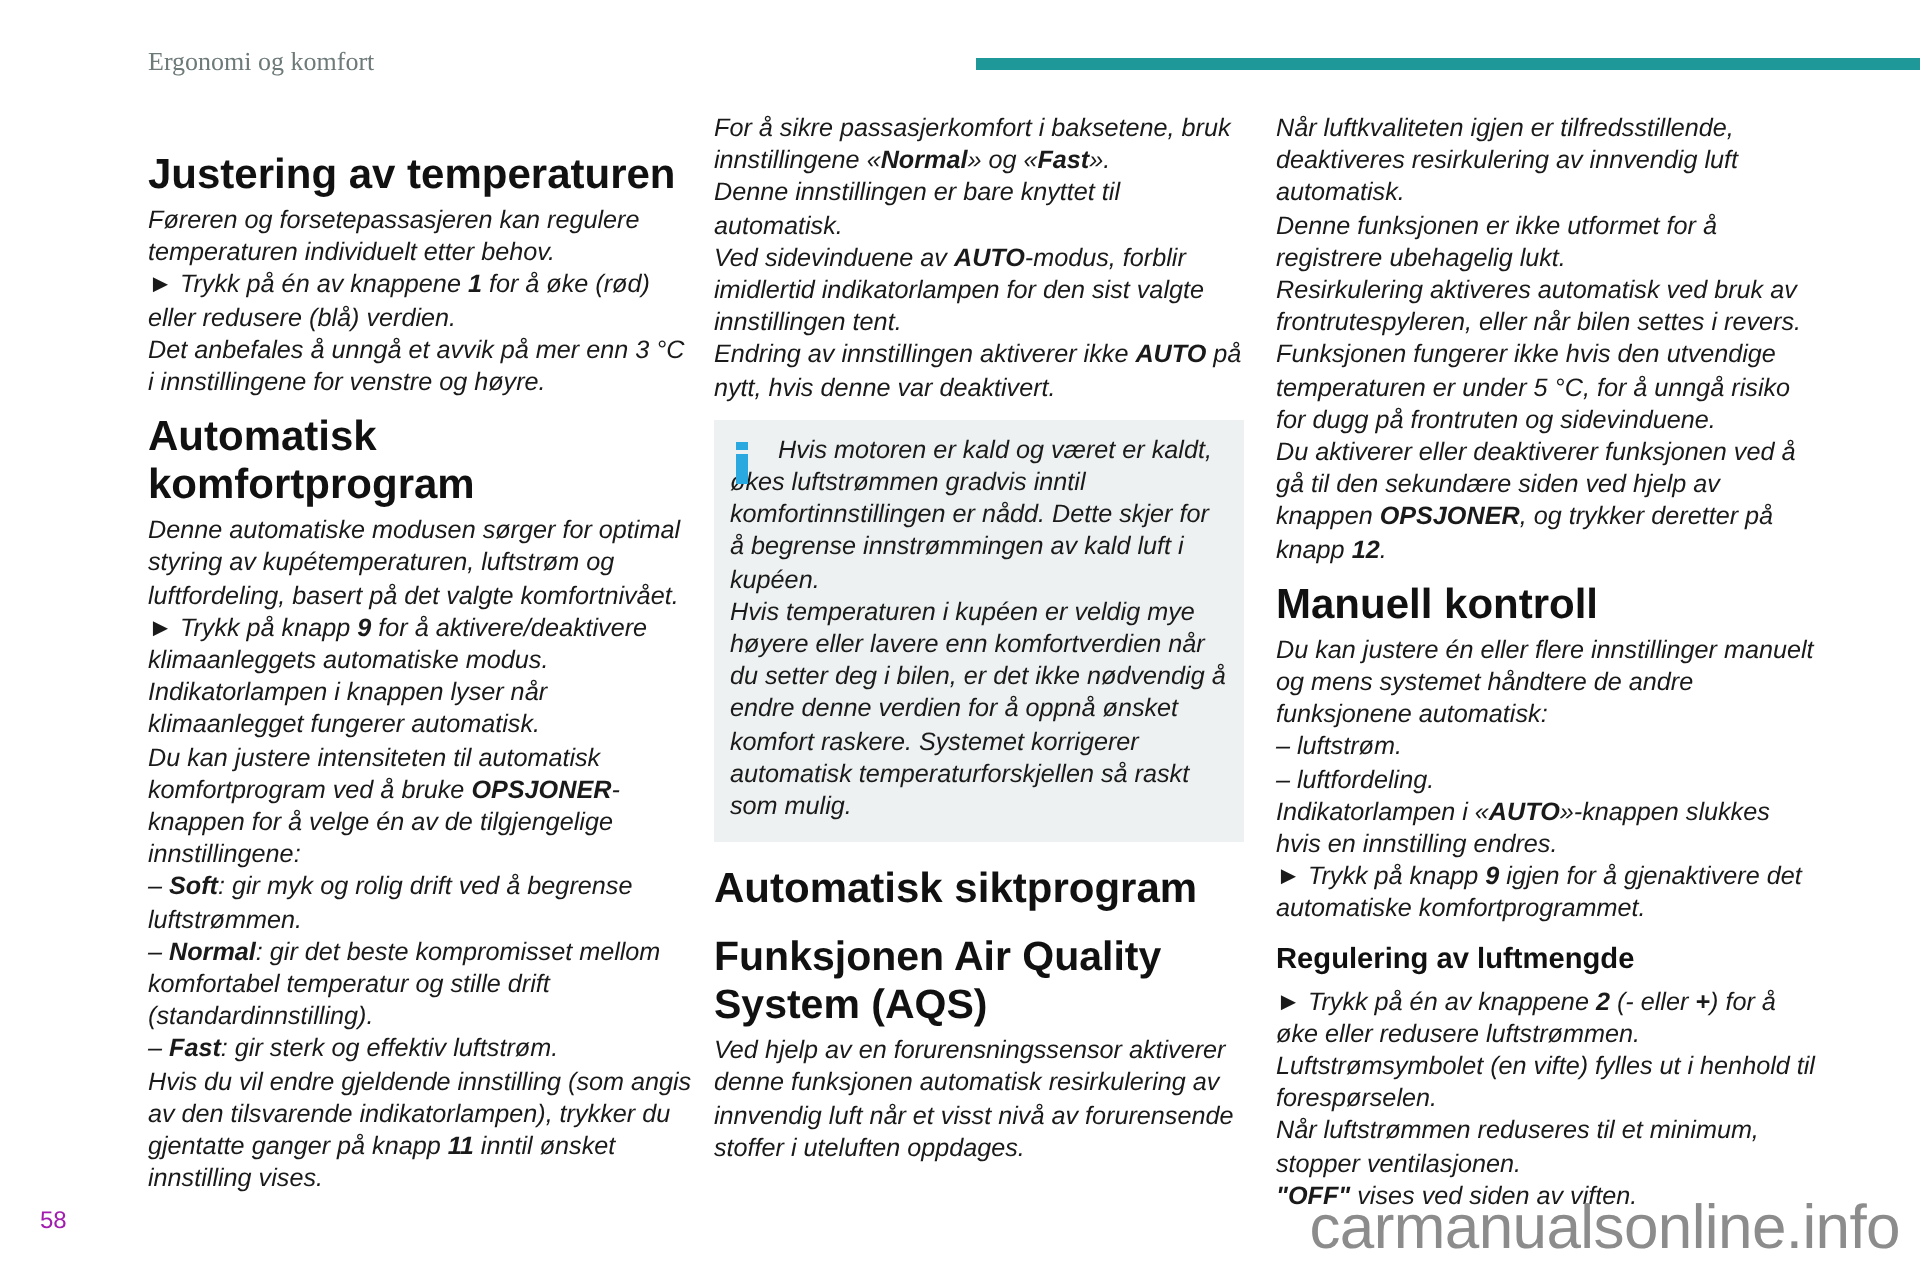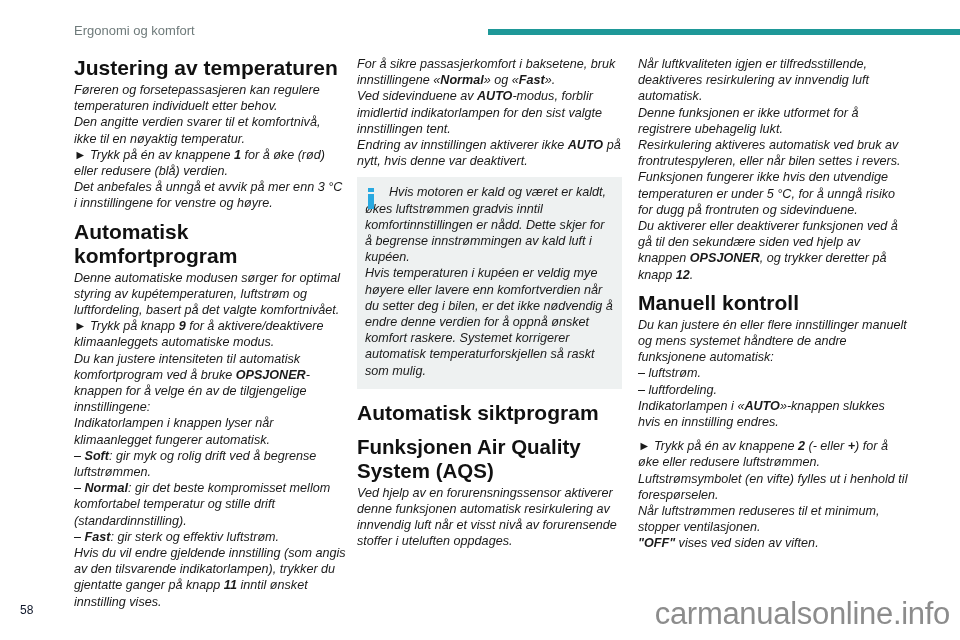--- a/index.html
+++ b/index.html
@@ -3,74 +3,74 @@
 <meta charset="utf-8">
 <style>
   html, body { margin: 0; padding: 0; }
   body {
     width: 960px; height: 640px; position: relative; overflow: hidden;
     background: #ffffff; color: #1a1a1a;
     font-family: "Liberation Sans", sans-serif;
   }
   .header-title {
     position: absolute; left: 74px; top: 23px;
-    font-size: 13px; color: #6e7a7a;
+    font-size: 13px; color: #6e7a7a; font-family: Liberation Serif, serif;
   }
   .header-bar {
     position: absolute; left: 488px; top: 29px; width: 472px; height: 6px;
     background: #1e9898;
   }
   .col { position: absolute; top: 56px; font-size: 12.6px; line-height: 16.2px; }
-  .col1 { left: 74px; width: 272px; }
+  .col1 { left: 74px; width: 272px; margin-top: 20px; }
   .col2 { left: 357px; width: 265px; }
   .col3 { left: 638px; width: 272px; }
   .h1 { font-weight: bold; font-size: 21px; line-height: 24px; margin: 0 0 2px 0; color: #111; }
   .h1.big { font-size: 20.5px; }
   .h3 { font-weight: bold; font-size: 14.6px; line-height: 18px; margin: 0 0 4px 0; color: #111; }
   .p { margin: 0; font-style: italic; }
   .sp { height: 8px; }
   .sp2 { height: 12px; }
   b { font-weight: bold; }
   .info {
     background: #eef1f1; margin: 8px 0 0 0; padding: 7px 8px 10px 8px; position: relative;
   }
   .info-icon {
     position: absolute; left: 11px; top: 11px; width: 6px; height: 21px;
   }
   .info-icon .dot { position: absolute; left: 0; top: 0; width: 6px; height: 4px; background: #29a9e0; }
   .info-icon .stem { position: absolute; left: 0; top: 6px; width: 6px; height: 15px; background: #29a9e0; }
-  .page-number { position: absolute; left: 20px; top: 603px; font-size: 12px; color: #0f172a; }
+  .page-number { position: absolute; left: 20px; top: 603px; font-size: 12px; color: #a21caf; }
   .watermark { position: absolute; right: 10px; top: 596px; font-size: 31px; color: #8c8c8c; letter-spacing: -0.3px; }
 </style>
 </head>
 <body>
 
 <div class="header-title">Ergonomi og komfort</div>
 <div class="header-bar"></div>
 
 <div class="col col1">
   <div class="h1">Justering av temperaturen</div>
   <p class="p">Føreren og forsetepassasjeren kan regulere temperaturen individuelt etter behov.</p>
-  <p class="p">Den angitte verdien svarer til et komfortnivå, ikke til en nøyaktig temperatur.</p>
   <p class="p"><span>► Trykk på én av knappene </span><b>1</b><span> for å øke (rød) eller redusere (blå) verdien.</span></p>
   <p class="p">Det anbefales å unngå et avvik på mer enn 3 °C i innstillingene for venstre og høyre.</p>
   <div class="sp"></div>
   <div class="h1">Automatisk komfortprogram</div>
   <p class="p">Denne automatiske modusen sørger for optimal styring av kupétemperaturen, luftstrøm og luftfordeling, basert på det valgte komfortnivået.</p>
   <p class="p"><span>► Trykk på knapp </span><b>9</b><span> for å aktivere/deaktivere klimaanleggets automatiske modus.</span></p>
+  <p class="p">Indikatorlampen i knappen lyser når klimaanlegget fungerer automatisk.</p>
   <p class="p"><span>Du kan justere intensiteten til automatisk komfortprogram ved å bruke </span><b>OPSJONER</b><span>-knappen for å velge én av de tilgjengelige innstillingene:</span></p>
-  <p class="p">Indikatorlampen i knappen lyser når klimaanlegget fungerer automatisk.</p>
   <p class="p"><span>– </span><b>Soft</b><span>: gir myk og rolig drift ved å begrense luftstrømmen.</span></p>
   <p class="p"><span>– </span><b>Normal</b><span>: gir det beste kompromisset mellom komfortabel temperatur og stille drift (standardinnstilling).</span></p>
   <p class="p"><span>– </span><b>Fast</b><span>: gir sterk og effektiv luftstrøm.</span></p>
   <p class="p"><span>Hvis du vil endre gjeldende innstilling (som angis av den tilsvarende indikatorlampen), trykker du gjentatte ganger på knapp </span><b>11</b><span> inntil ønsket innstilling vises.</span></p>
 </div>
 
 <div class="col col2">
   <p class="p"><span>For å sikre passasjerkomfort i baksetene, bruk innstillingene «</span><b>Normal</b><span>» og «</span><b>Fast</b><span>».</span></p>
+  <p class="p">Denne innstillingen er bare knyttet til automatisk.</p>
   <p class="p"><span>Ved sidevinduene av </span><b>AUTO</b><span>-modus, forblir imidlertid indikatorlampen for den sist valgte innstillingen tent.</span></p>
   <p class="p"><span>Endring av innstillingen aktiverer ikke </span><b>AUTO</b><span> på nytt, hvis denne var deaktivert.</span></p>
   <div class="info">
     <span class="info-icon">
         <span class="dot"></span>
         <span class="stem"></span>
       </span>
     <p class="p" style="text-indent:24px">Hvis motoren er kald og været er kaldt, økes luftstrømmen gradvis inntil komfortinnstillingen er nådd. Dette skjer for å begrense innstrømmingen av kald luft i kupéen.</p>
     <p class="p">Hvis temperaturen i kupéen er veldig mye høyere eller lavere enn komfortverdien når du setter deg i bilen, er det ikke nødvendig å endre denne verdien for å oppnå ønsket komfort raskere. Systemet korrigerer automatisk temperaturforskjellen så raskt som mulig.</p>
   </div>
@@ -86,21 +86,23 @@
   <p class="p">Denne funksjonen er ikke utformet for å registrere ubehagelig lukt.</p>
   <p class="p">Resirkulering aktiveres automatisk ved bruk av frontrutespyleren, eller når bilen settes i revers.</p>
   <p class="p">Funksjonen fungerer ikke hvis den utvendige temperaturen er under 5 °C, for å unngå risiko for dugg på frontruten og sidevinduene.</p>
   <p class="p"><span>Du aktiverer eller deaktiverer funksjonen ved å gå til den sekundære siden ved hjelp av knappen </span><b>OPSJONER</b><span>, og trykker deretter på knapp </span><b>12</b><span>.</span></p>
   <div class="sp"></div>
   <div class="h1">Manuell kontroll</div>
   <p class="p">Du kan justere én eller flere innstillinger manuelt og mens systemet håndtere de andre funksjonene automatisk:</p>
   <p class="p">– luftstrøm.</p>
   <p class="p">– luftfordeling.</p>
   <p class="p"><span>Indikatorlampen i «</span><b>AUTO</b><span>»-knappen slukkes hvis en innstilling endres.</span></p>
+  <p class="p"><span>► Trykk på knapp </span><b>9</b><span> igjen for å gjenaktivere det automatiske komfortprogrammet.</span></p>
   <div class="sp"></div>
+  <div class="h3">Regulering av luftmengde</div>
   <p class="p"><span>► Trykk på én av knappene </span><b>2</b><span> (- eller </span><b>+</b><span>) for å øke eller redusere luftstrømmen.</span></p>
   <p class="p">Luftstrømsymbolet (en vifte) fylles ut i henhold til forespørselen.</p>
   <p class="p">Når luftstrømmen reduseres til et minimum, stopper ventilasjonen.</p>
   <p class="p"><b>"OFF"</b><span> vises ved siden av viften.</span></p>
 </div>
 
 <div class="page-number">58</div>
 <div class="watermark">carmanualsonline.info</div>
 
 </body></html>

